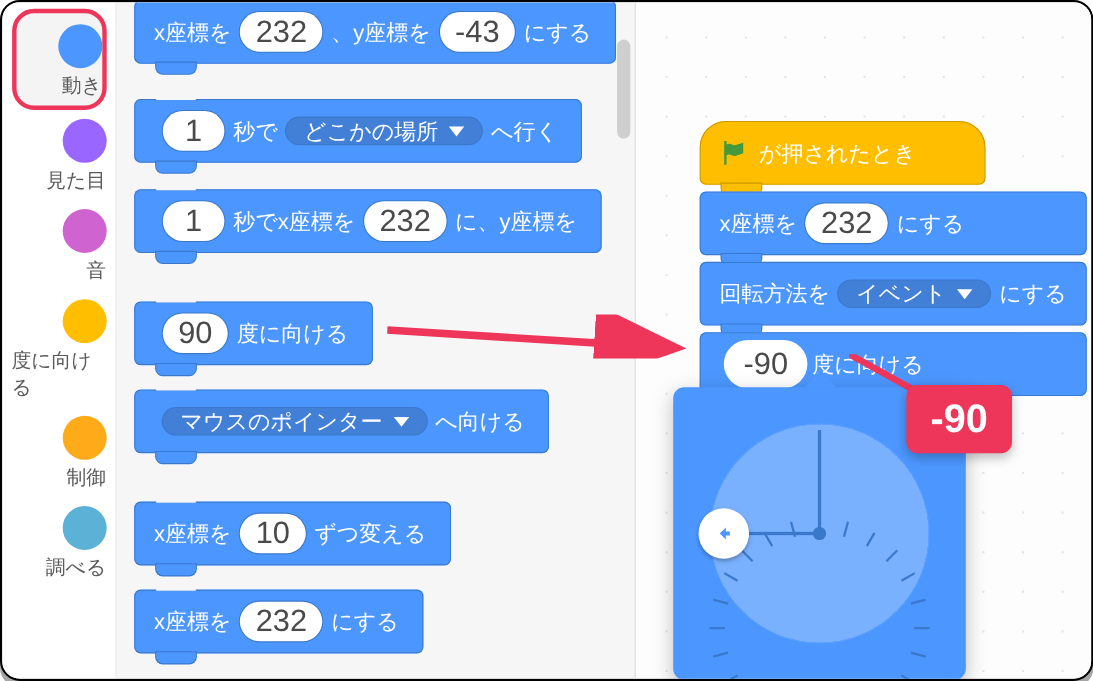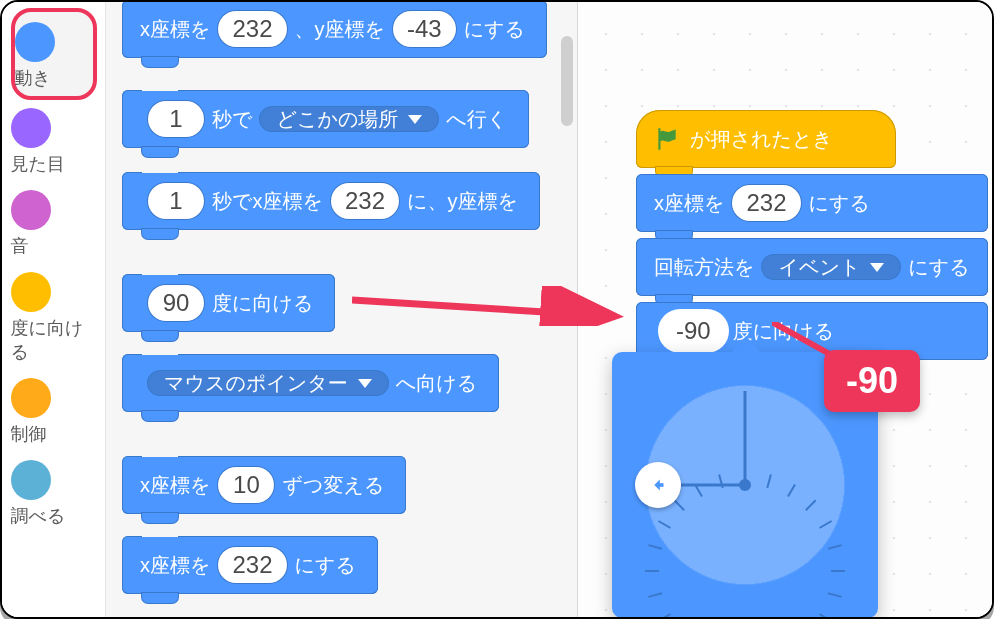--- a/index.html
+++ b/index.html
@@ -1,21 +1,21 @@
 <!DOCTYPE html>
 <html><head>
 <meta charset="utf-8">
 <style>
   * { box-sizing: border-box; margin: 0; padding: 0; }
   html, body { width: 994px; height: 619px; overflow: hidden; font-family: "Hiragino Kaku Gothic ProN","Helvetica Neue",Arial,sans-serif; }
   .frame { position: relative; width: 994px; height: 619px; background: #f9f9f9; border: 2px solid #000; border-radius: 18px; box-shadow: 0 6px 0 rgba(0,0,0,.35); overflow: hidden; }
 
   
   .catcol { position: absolute; left: 0; top: 0; bottom: 0; width: 104px; background: #fff; border-right: 1px solid #e5e5e5; display: flex; flex-direction: column; align-items: center; padding-top: 6px; }
-  .cat { width: 86px; display: flex; flex-direction: column; align-items: flex-start; padding: 8px 0 6px; font-size: 18px; color: #5b5b5b; cursor: pointer; }
+  .cat { width: 86px; display: flex; flex-direction: column; align-items: flex-end; padding: 8px 0 6px; font-size: 18px; color: #5b5b5b; cursor: pointer; }
   .cat .dot { width: 40px; height: 40px; border-radius: 50%; margin-bottom: 4px; }
   .cat.selected { border: 4px solid #ed3659; border-radius: 20px; background: #f4f4f4; padding-top: 10px; }
   .cat.selected .lbl { font-weight: 500; }
 
   
   .palette { position: absolute; left: 104px; top: 0; bottom: 0; width: 472px; background: #f6f6f6; border-right: 1px solid #d8d8d8; padding-top: 4px; overflow: hidden; }
   .palette .scroll { position: absolute; right: 4px; top: 34px; width: 12px; height: 90px; background: #cfcfcf; border-radius: 6px; }
 
   
   .workspace { position: absolute; left: 576px; top: 0; bottom: 0; right: 0; background:
@@ -33,21 +33,21 @@
   .blk.tight { margin-top: 6px; }
   .blk.gap   { margin-top: 32px; }
   .blk.gap2  { margin-top: 44px; }
   
   .blk.stack::before, .blk.stack::after {
     content:""; position:absolute; width: 36px; height: 10px; background: inherit; border-radius: 0 0 6px 6px;
   }
   .blk.stack::before { top: -9px; left: 20px; border-radius: 6px 6px 0 0; background: #f6f6f6; }
   .blk.stack::after  { bottom: -9px; left: 20px; box-shadow: 0 0 0 1px #3a78cc; }
   .blk .txt { white-space: nowrap; }
-  .pill { display: inline-flex; align-items: center; justify-content: center; min-width: 56px; height: 36px; padding: 0 14px; margin: 0 8px; background: #fff; color: #4a4a4a; border-radius: 18px; font-size: 24px; box-shadow: 0 0 0 1px #3a78cc; }
+  .pill { display: inline-flex; align-items: center; justify-content: center; min-width: 56px; height: 36px; padding: 0 14px; margin: 0 8px; background: #fff; color: #4a4a4a; border-radius: 18px; font-size: 28px; box-shadow: 0 0 0 1px #3a78cc; }
   .sel { display: inline-flex; align-items: center; height: 24px; padding: 0 16px; margin: 0 8px; background: #4280d7; color: #fff; border-radius: 20px; font-size: 20px; box-shadow: 0 0 0 1px #3a78cc; }
   .sel .tri { margin-left: 10px; border-left: 7px solid transparent; border-right: 7px solid transparent; border-top: 9px solid #fff; }
 
   
   .wsstack { position: absolute; left: 58px; top: 108px; }
   .hat { position: relative; width: 260px; height: 58px; background: #ffbf00; border-radius: 24px 24px 6px 6px; box-shadow: 0 0 0 1px #cc9a00 inset; display: flex; align-items: center; padding-left: 18px; color: #fff; font-size: 20px; }
   .hat::after { content:""; position:absolute; bottom:-9px; left:20px; width:36px; height:10px; background:#ffbf00; border-radius:0 0 6px 6px; box-shadow:0 0 0 1px #cc9a00; }
   .flag { width: 26px; height: 26px; margin-right: 10px; color: #45993d; }
   .wsblk { position: relative; display: flex; align-items: center; height: 58px; padding: 0 18px; background: #4c97ff; color:#fff; font-size:20px; border-radius: 6px; box-shadow: 0 0 0 1px #3a78cc inset; margin-top: 6px; }
   .wsblk::after { content:""; position:absolute; bottom:-9px; left:20px; width:36px; height:10px; background:#4c97ff; border-radius:0 0 6px 6px; box-shadow:0 0 0 1px #3a78cc; }

